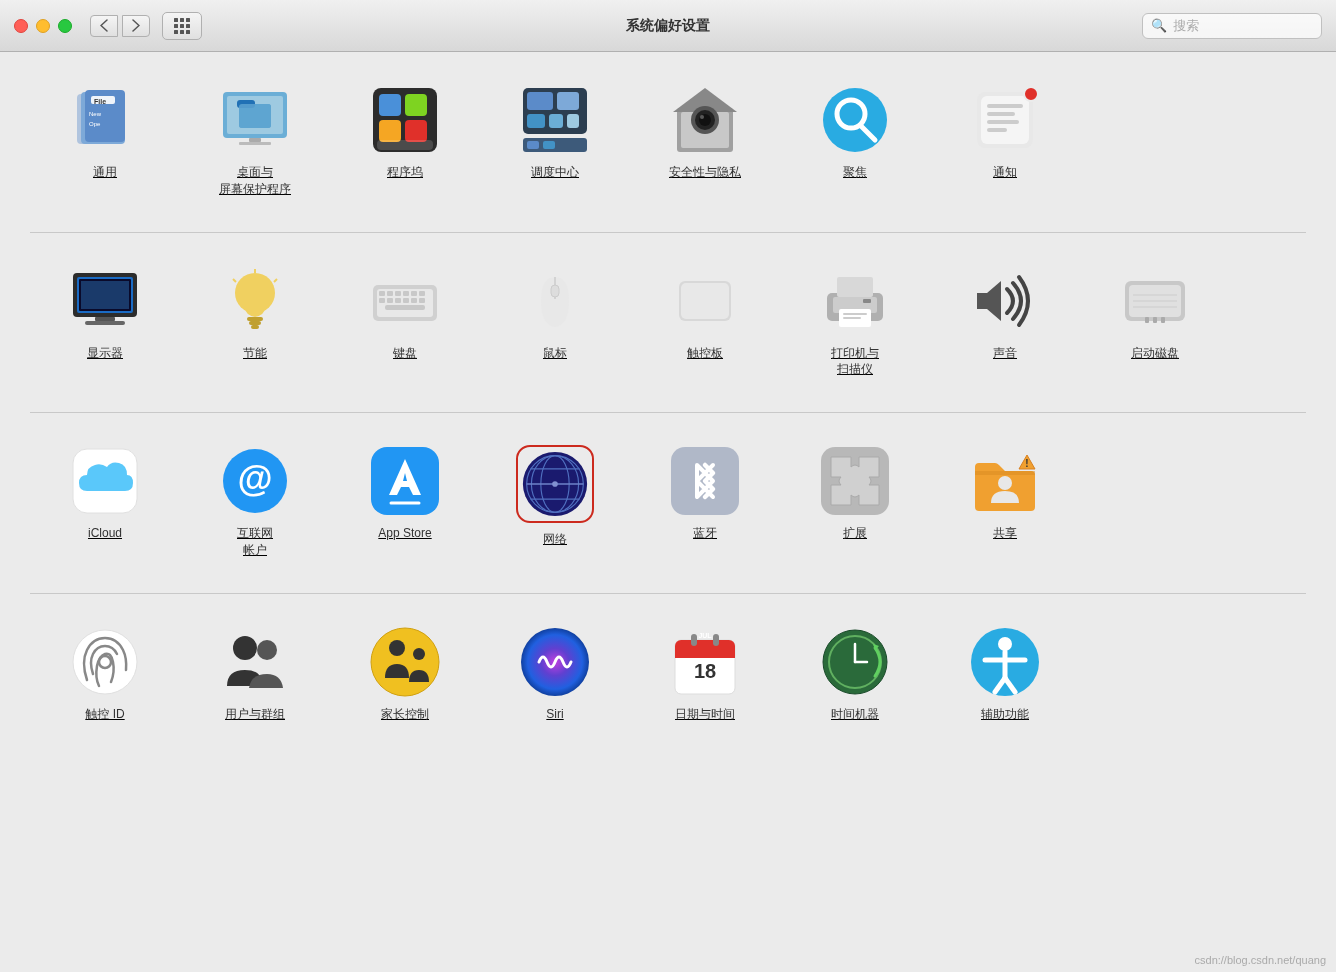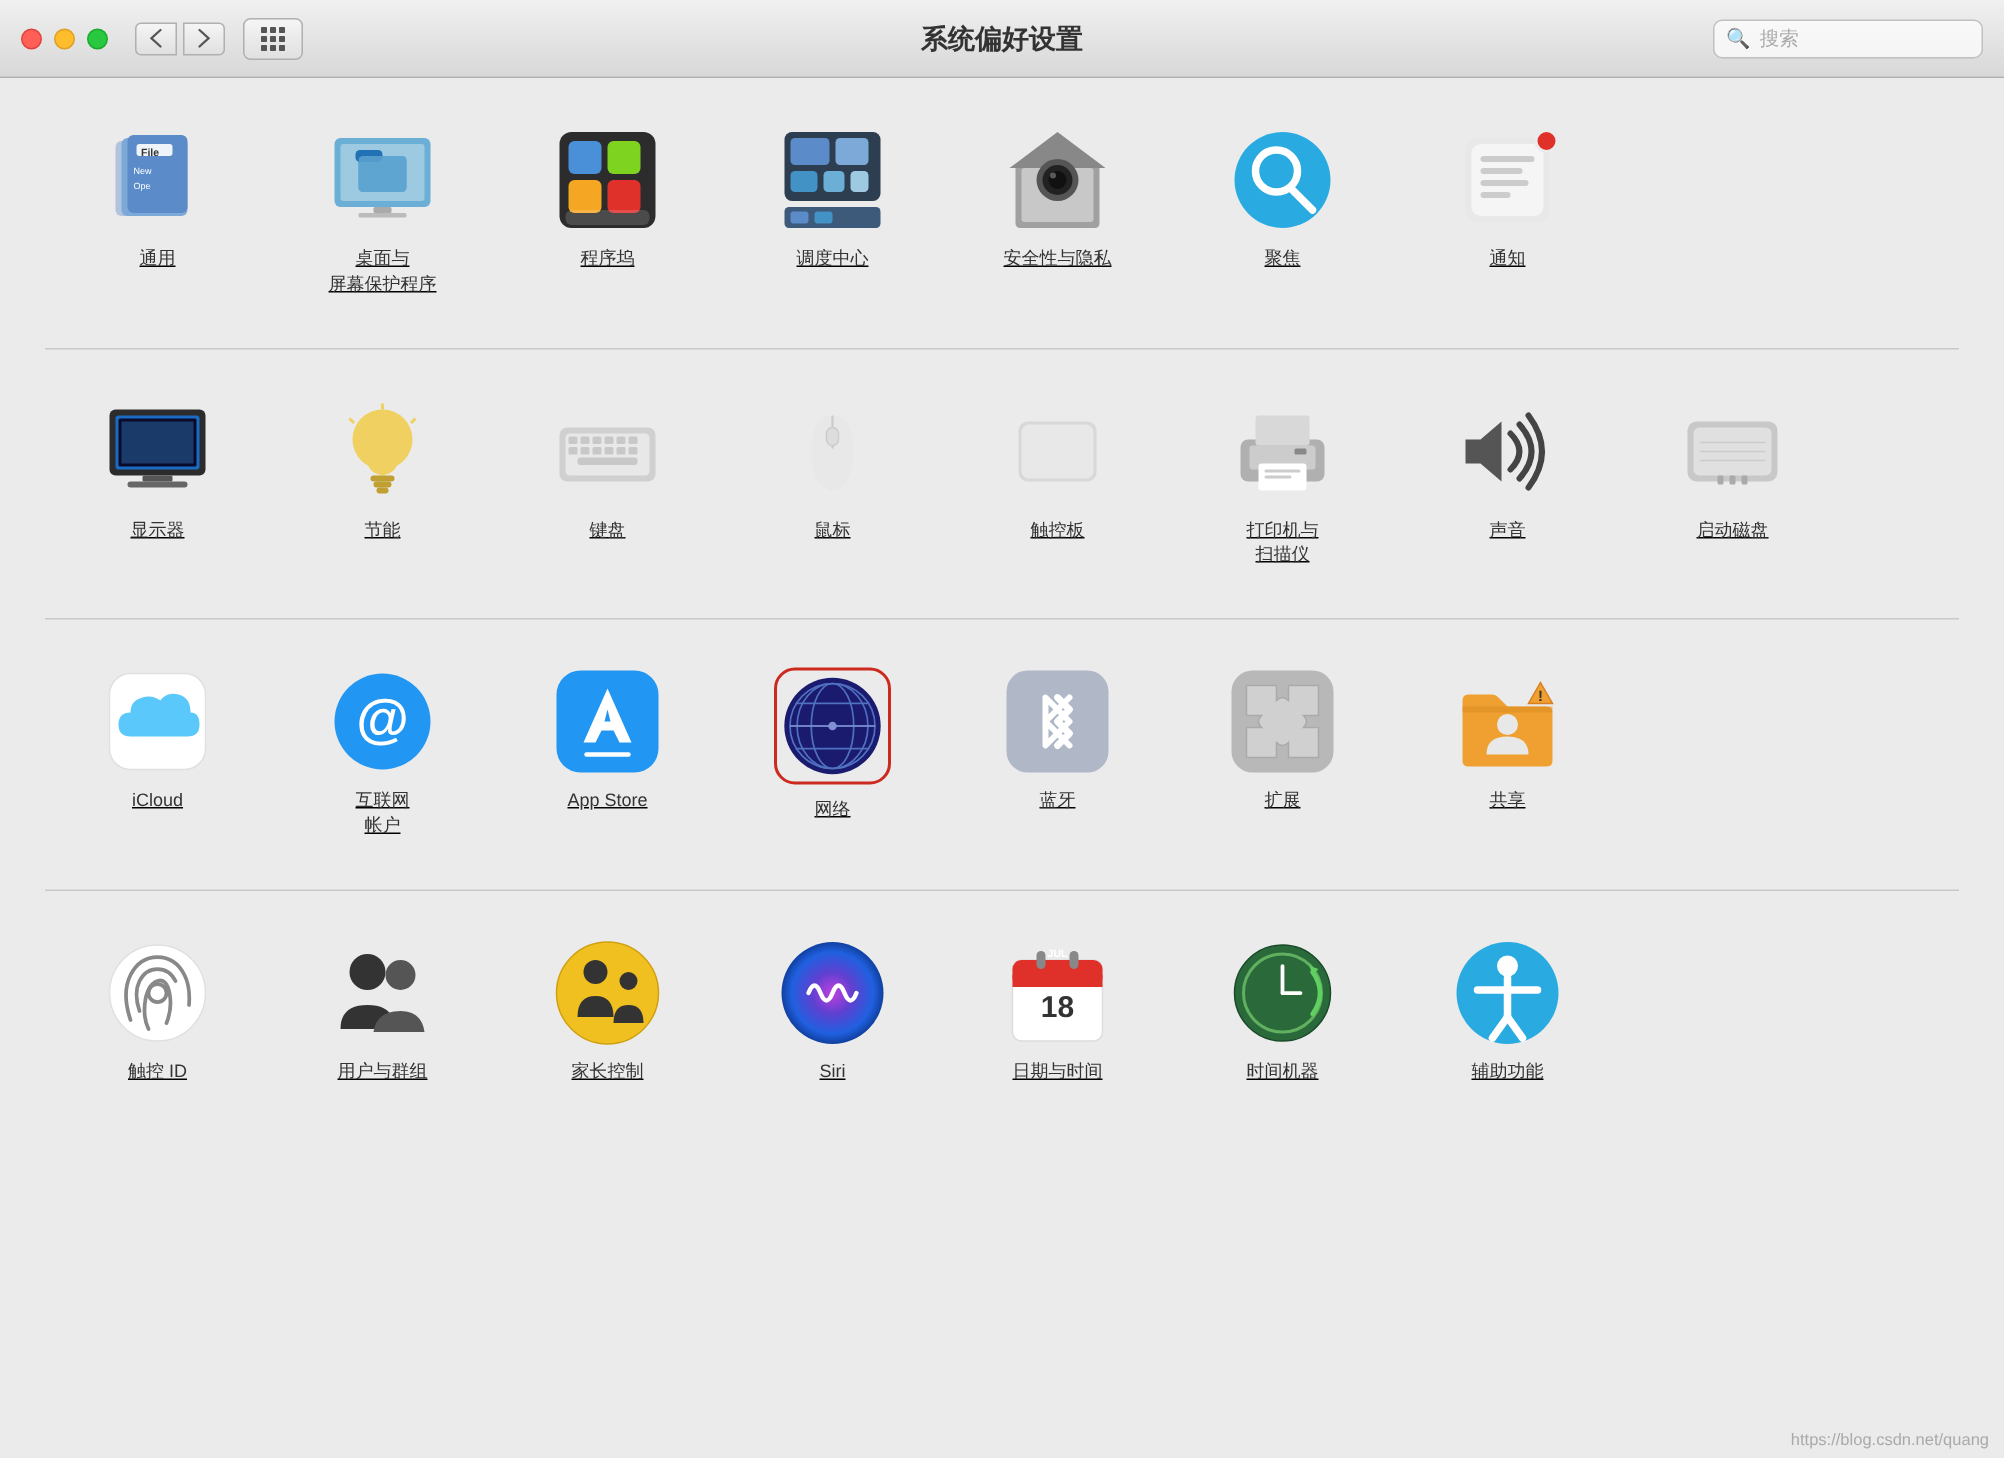--- a/index.html
+++ b/index.html
@@ -83,21 +83,21 @@
       width: 4px;
       height: 4px;
       background: #555;
       border-radius: 0.5px;
     }
 
     .title {
       position: absolute;
       left: 50%;
       transform: translateX(-50%);
-      font-size: 18px;
+      font-size: 14px;
       font-weight: 600;
       color: #333;
       text-align: center;
     }
 
     .search-box {
       margin-left: auto;
       display: flex;
       align-items: center;
       background: rgba(255,255,255,0.7);
@@ -732,13 +732,13 @@
           </svg>
         </div>
         <span class="pref-label">辅助功能</span>
       </div>
 
     </div>
   </div>
 
 </div>
 
-<div class="watermark">https://blog.csdn.net/quang</div>
+<div class="watermark">csdn://blog.csdn.net/quang</div>
 
 </body></html>

